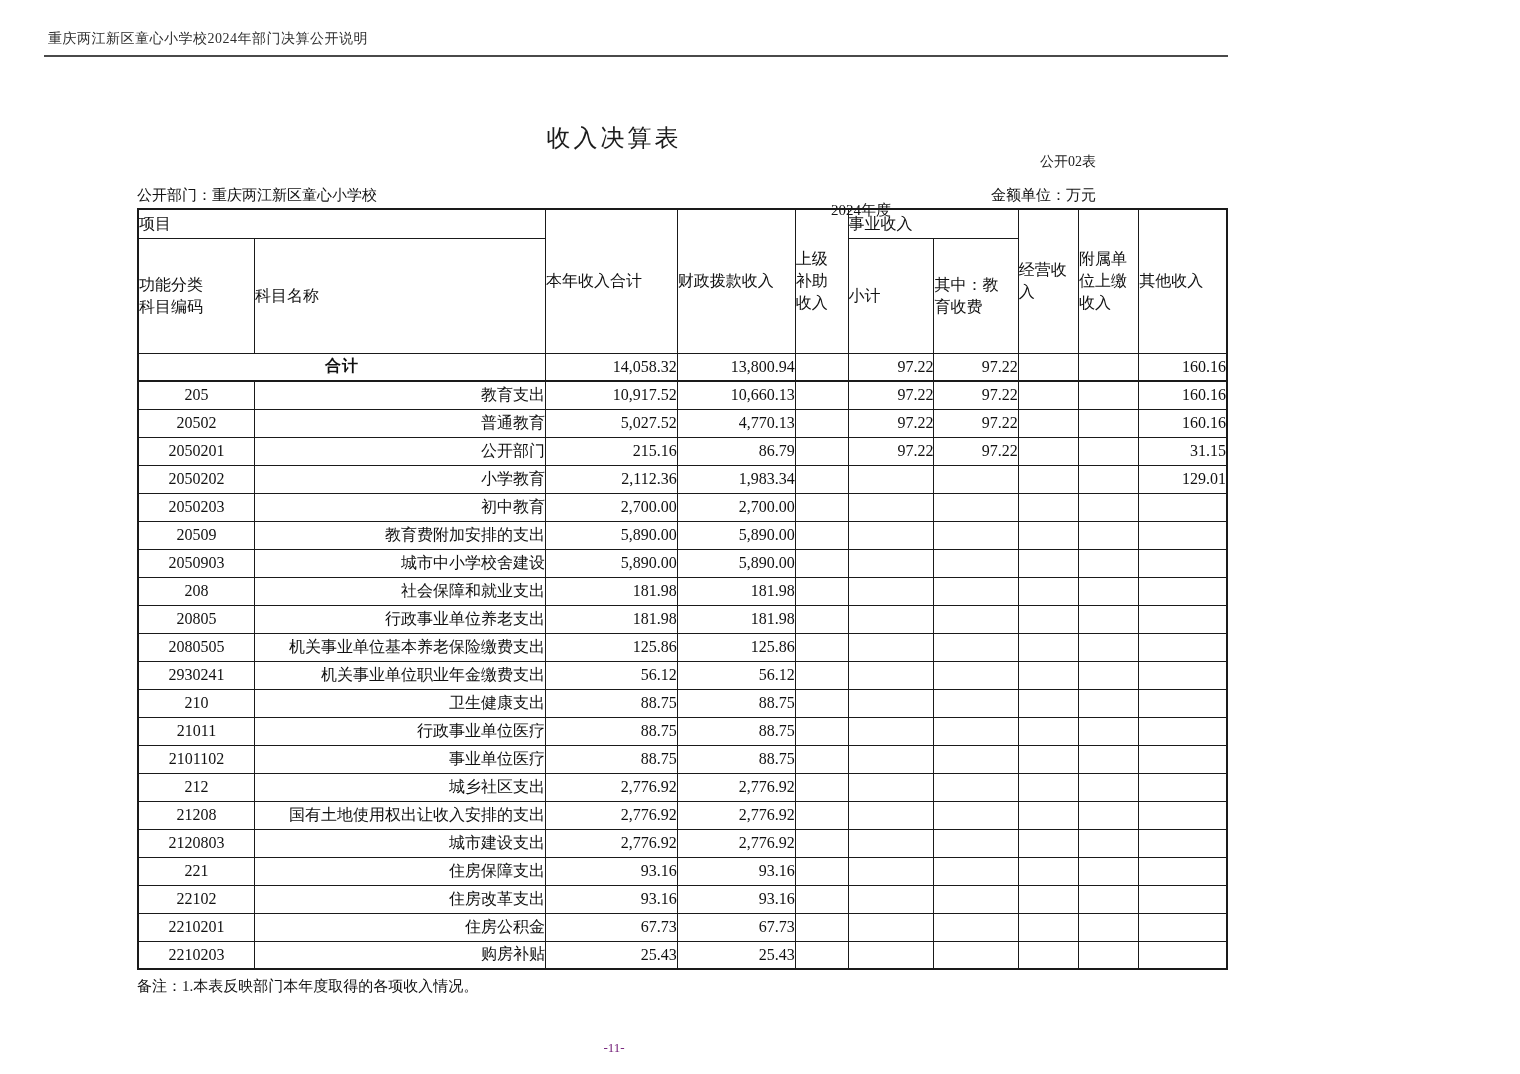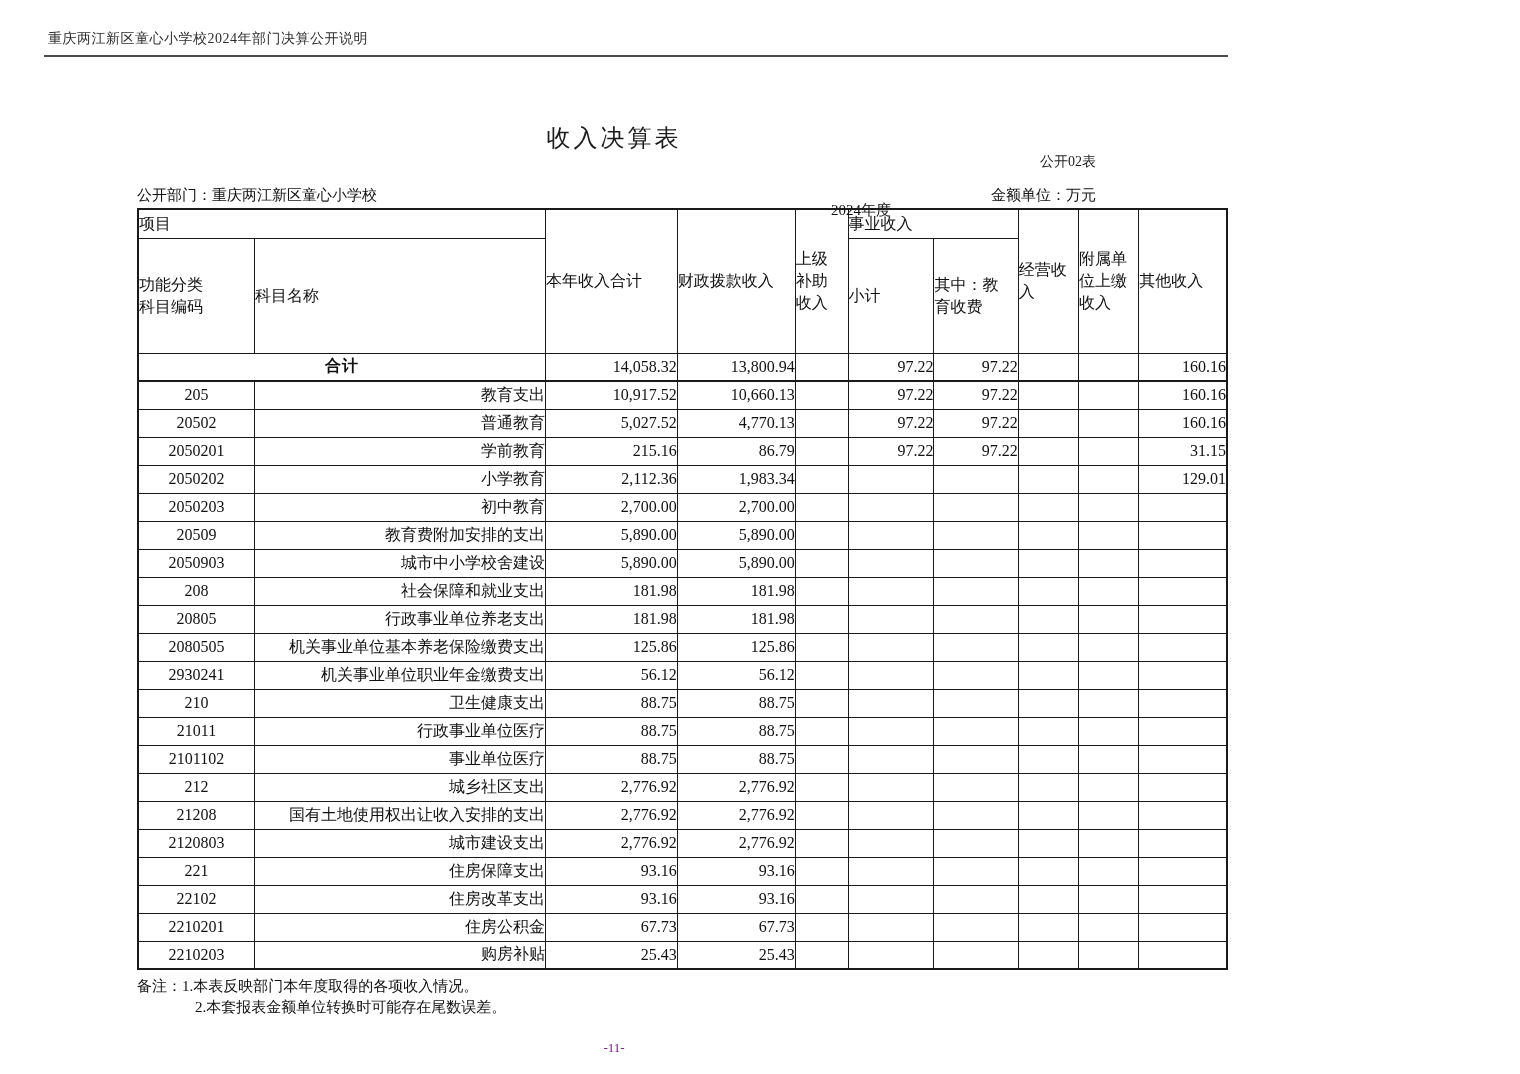--- a/index.html
+++ b/index.html
@@ -202,21 +202,21 @@
           <td class="num">4,770.13</td>
           <td class="num"></td>
           <td class="num">97.22</td>
           <td class="num">97.22</td>
           <td class="num"></td>
           <td class="num"></td>
           <td class="num">160.16</td>
         </tr>
         <tr>
           <td class="code">2050201</td>
-          <td class="name">学前教育</td>
+          <td class="name">公开部门</td>
           <td class="num">215.16</td>
           <td class="num">86.79</td>
           <td class="num"></td>
           <td class="num">97.22</td>
           <td class="num">97.22</td>
           <td class="num"></td>
           <td class="num"></td>
           <td class="num">31.15</td>
         </tr>
         <tr>
@@ -433,18 +433,17 @@
           <td class="num"></td>
           <td class="num"></td>
           <td class="num"></td>
           <td class="num"></td>
         </tr>
       </tbody>
   </table>
 
   <div class="notes">
     <div class="note-line1">备注：1.本表反映部门本年度取得的各项收入情况。</div>
-    <div class="note-line2">2.本套报表金额单位转换时可能存在尾数误差。</div>
   </div>
 
   <div class="page-number">-11-</div>
 
 </div>
 
 </body></html>

